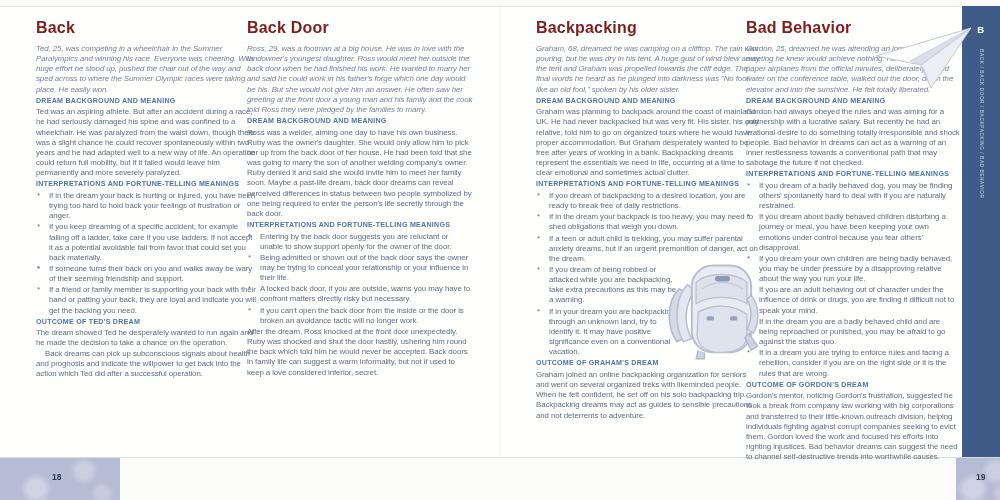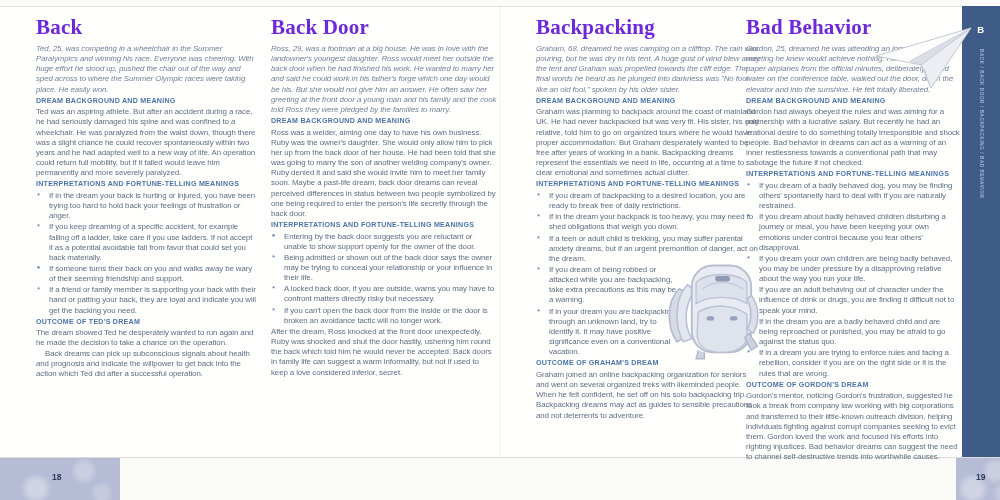--- a/index.html
+++ b/index.html
@@ -9,25 +9,25 @@
     -webkit-font-smoothing:antialiased;
   }
   .spread{position:absolute;left:0;top:0;width:1000px;height:500px;overflow:hidden;}
   .page-surface{position:absolute;left:0;top:6px;width:1000px;height:450px;background:#fffffe;
     border-top:1px solid #e6e6e2;border-bottom:1px solid #dcdcd6;}
   .gutter{position:absolute;left:499px;top:6px;width:2px;height:450px;
     background:linear-gradient(to right,rgba(0,0,0,0.00),rgba(90,100,120,0.10),rgba(0,0,0,0.00));}
   
   .col{position:absolute;top:16px;color:#5e6e82;font-size:7.9px;line-height:10.15px;letter-spacing:-0.1px;}
   .col1{left:36px;width:222px;}
-  .col2{left:271px;width:226px;}
+  .col2{left:247px;width:226px;}
   .col3{left:536px;width:224px;}
   .col4{left:746px;width:214px;}
-  h2{font-family:Liberation Serif, serif;font-size:21px;line-height:23px;
-     color:#6d28d9;margin:0 0 5px 0;font-weight:bold;letter-spacing:0.2px;}
+  h2{font-family:Liberation Sans, sans-serif;font-size:16px;line-height:23px;
+     color:#7f1d1d;margin:0 0 5px 0;font-weight:bold;letter-spacing:0.2px;}
   .intro{font-style:italic;color:#73829b;margin:0 0 2px 0;}
   h3{font-size:7.1px;line-height:9.5px;color:#4d74a8;margin:2px 0 1px 0;font-weight:bold;letter-spacing:0.25px;}
   p{margin:0;}
   p.indent{text-indent:9px;}
   ul.interp{list-style:none;margin:0;padding:0;}
   ul.interp li{position:relative;padding-left:13px;margin:0 0 1px 0;}
   ul.interp li .star{position:absolute;left:1px;top:0;color:#4d74a8;font-size:8px;}
   
   ul.has-image li:nth-child(4),ul.has-image li:nth-child(5){margin-right:84px;}
   .backpack{position:absolute;left:659px;top:257px;width:108px;height:106px;z-index:3;}

